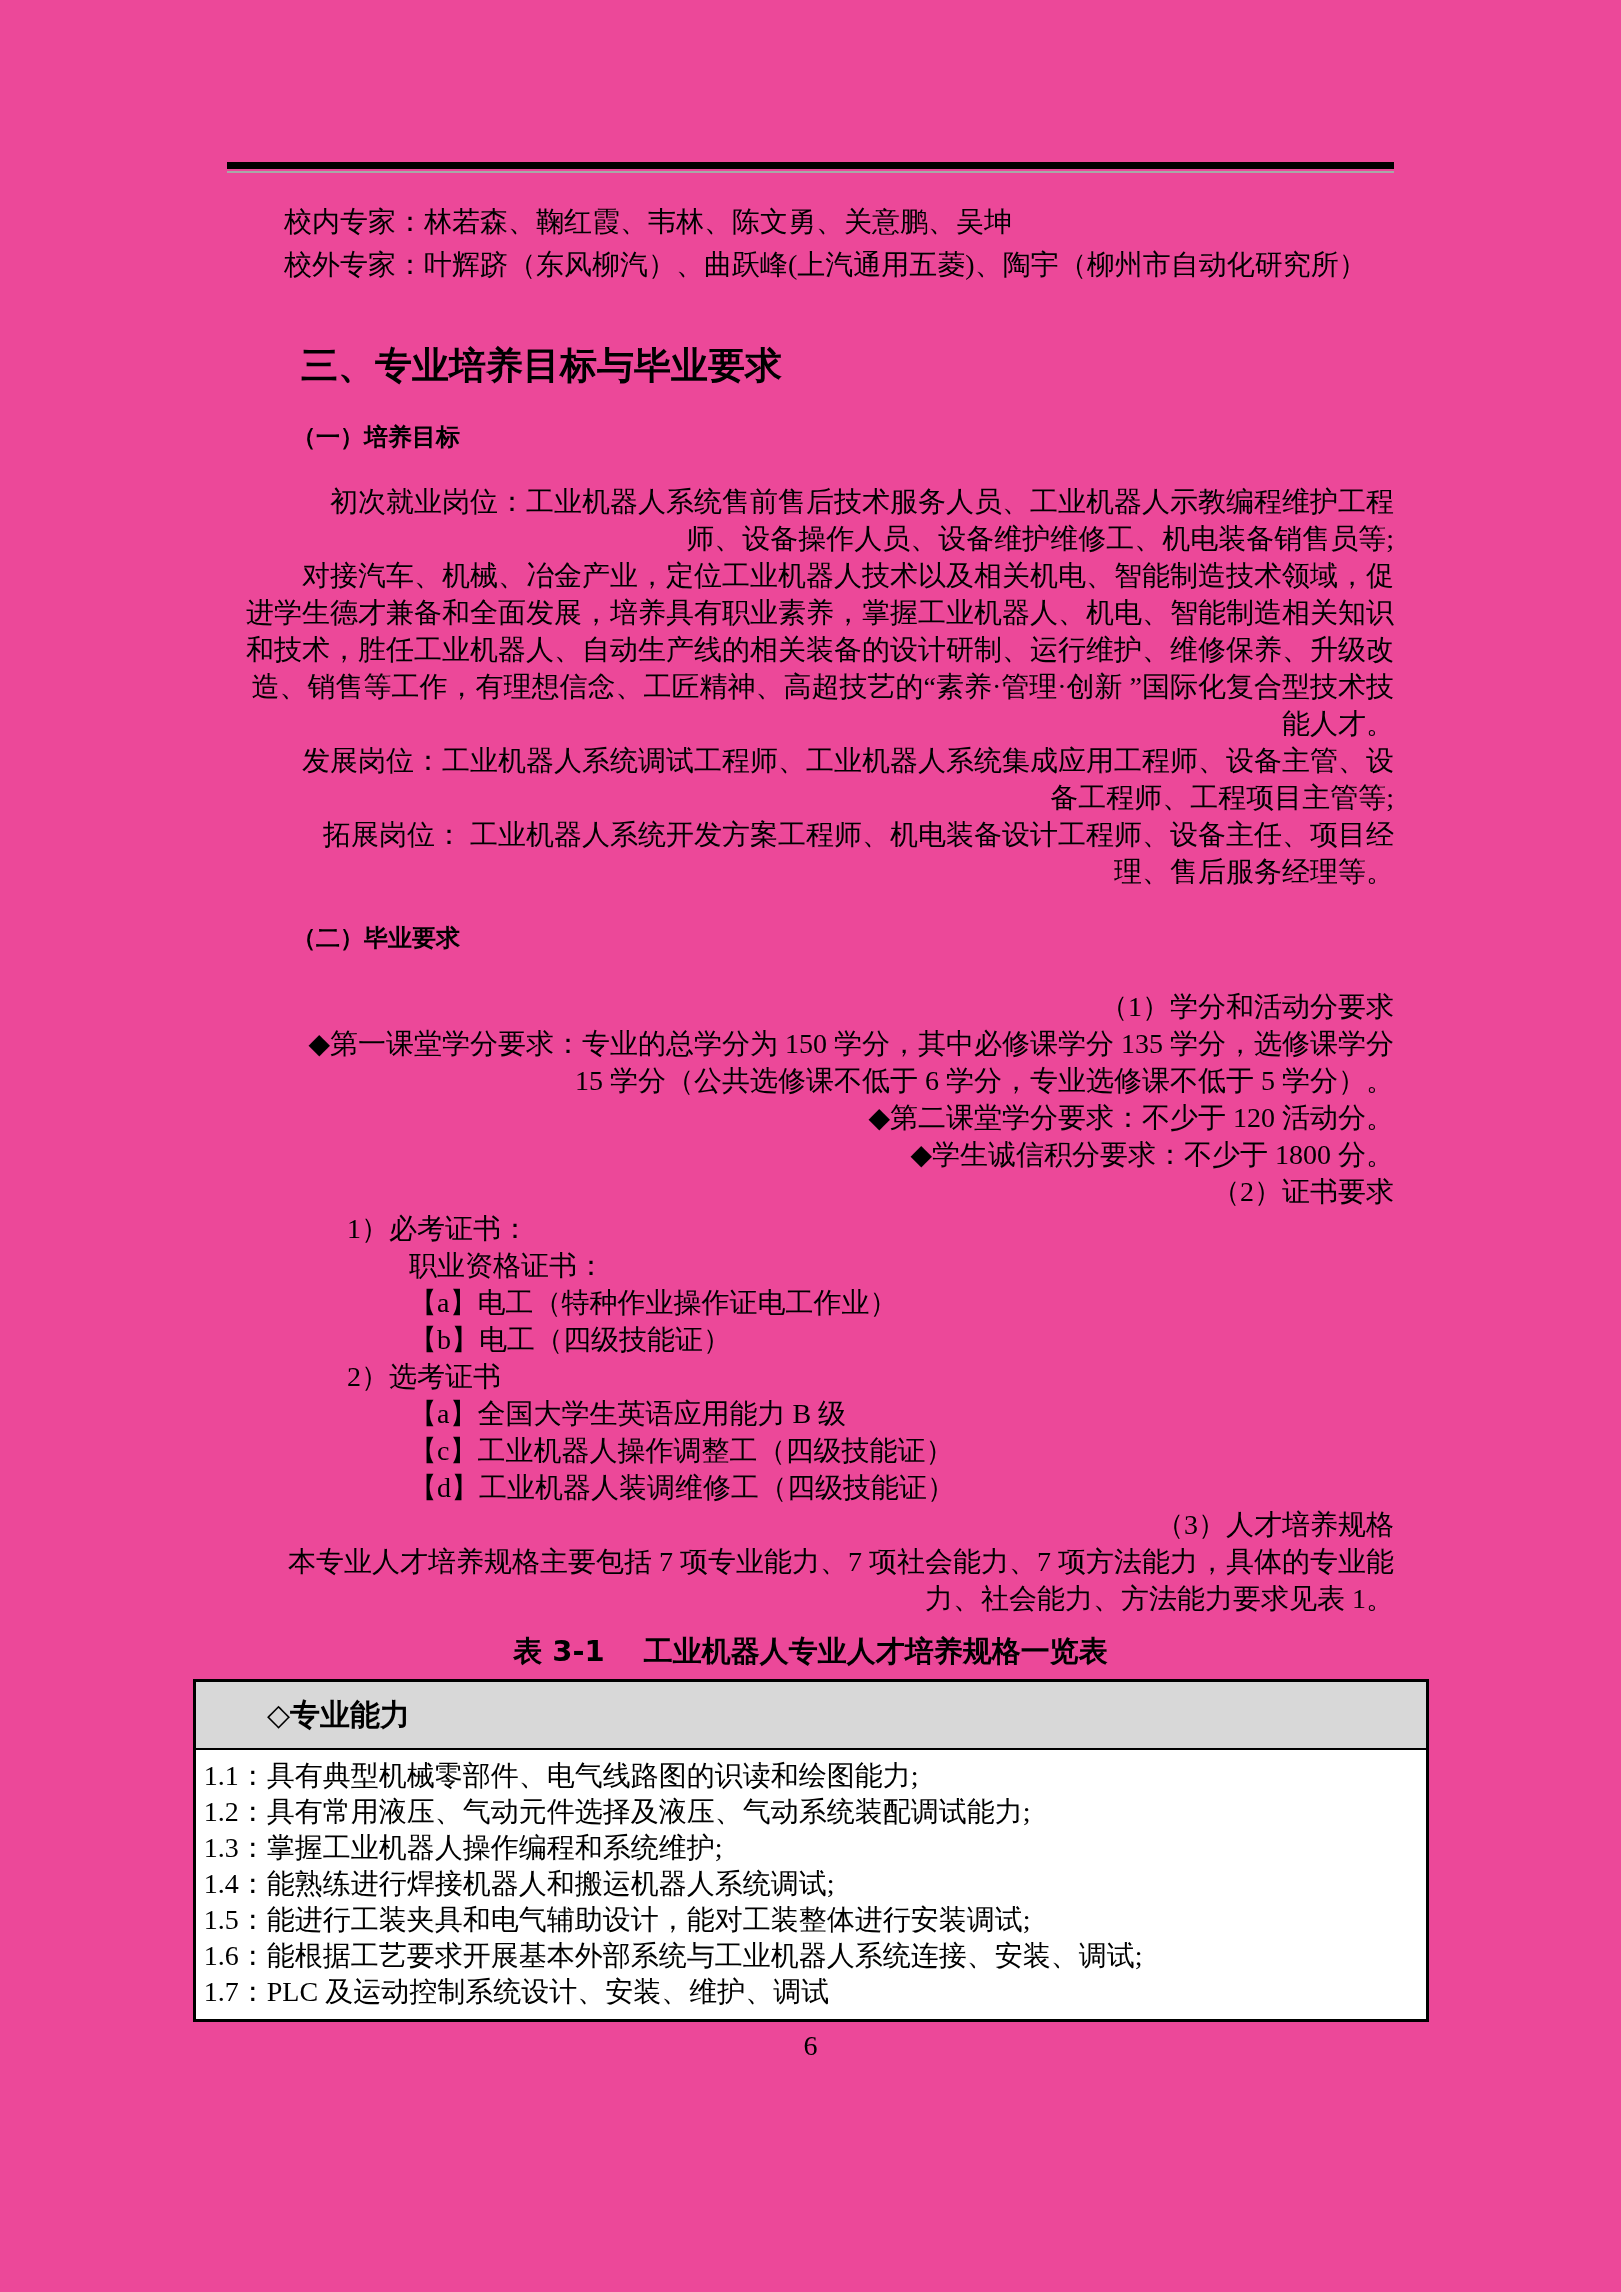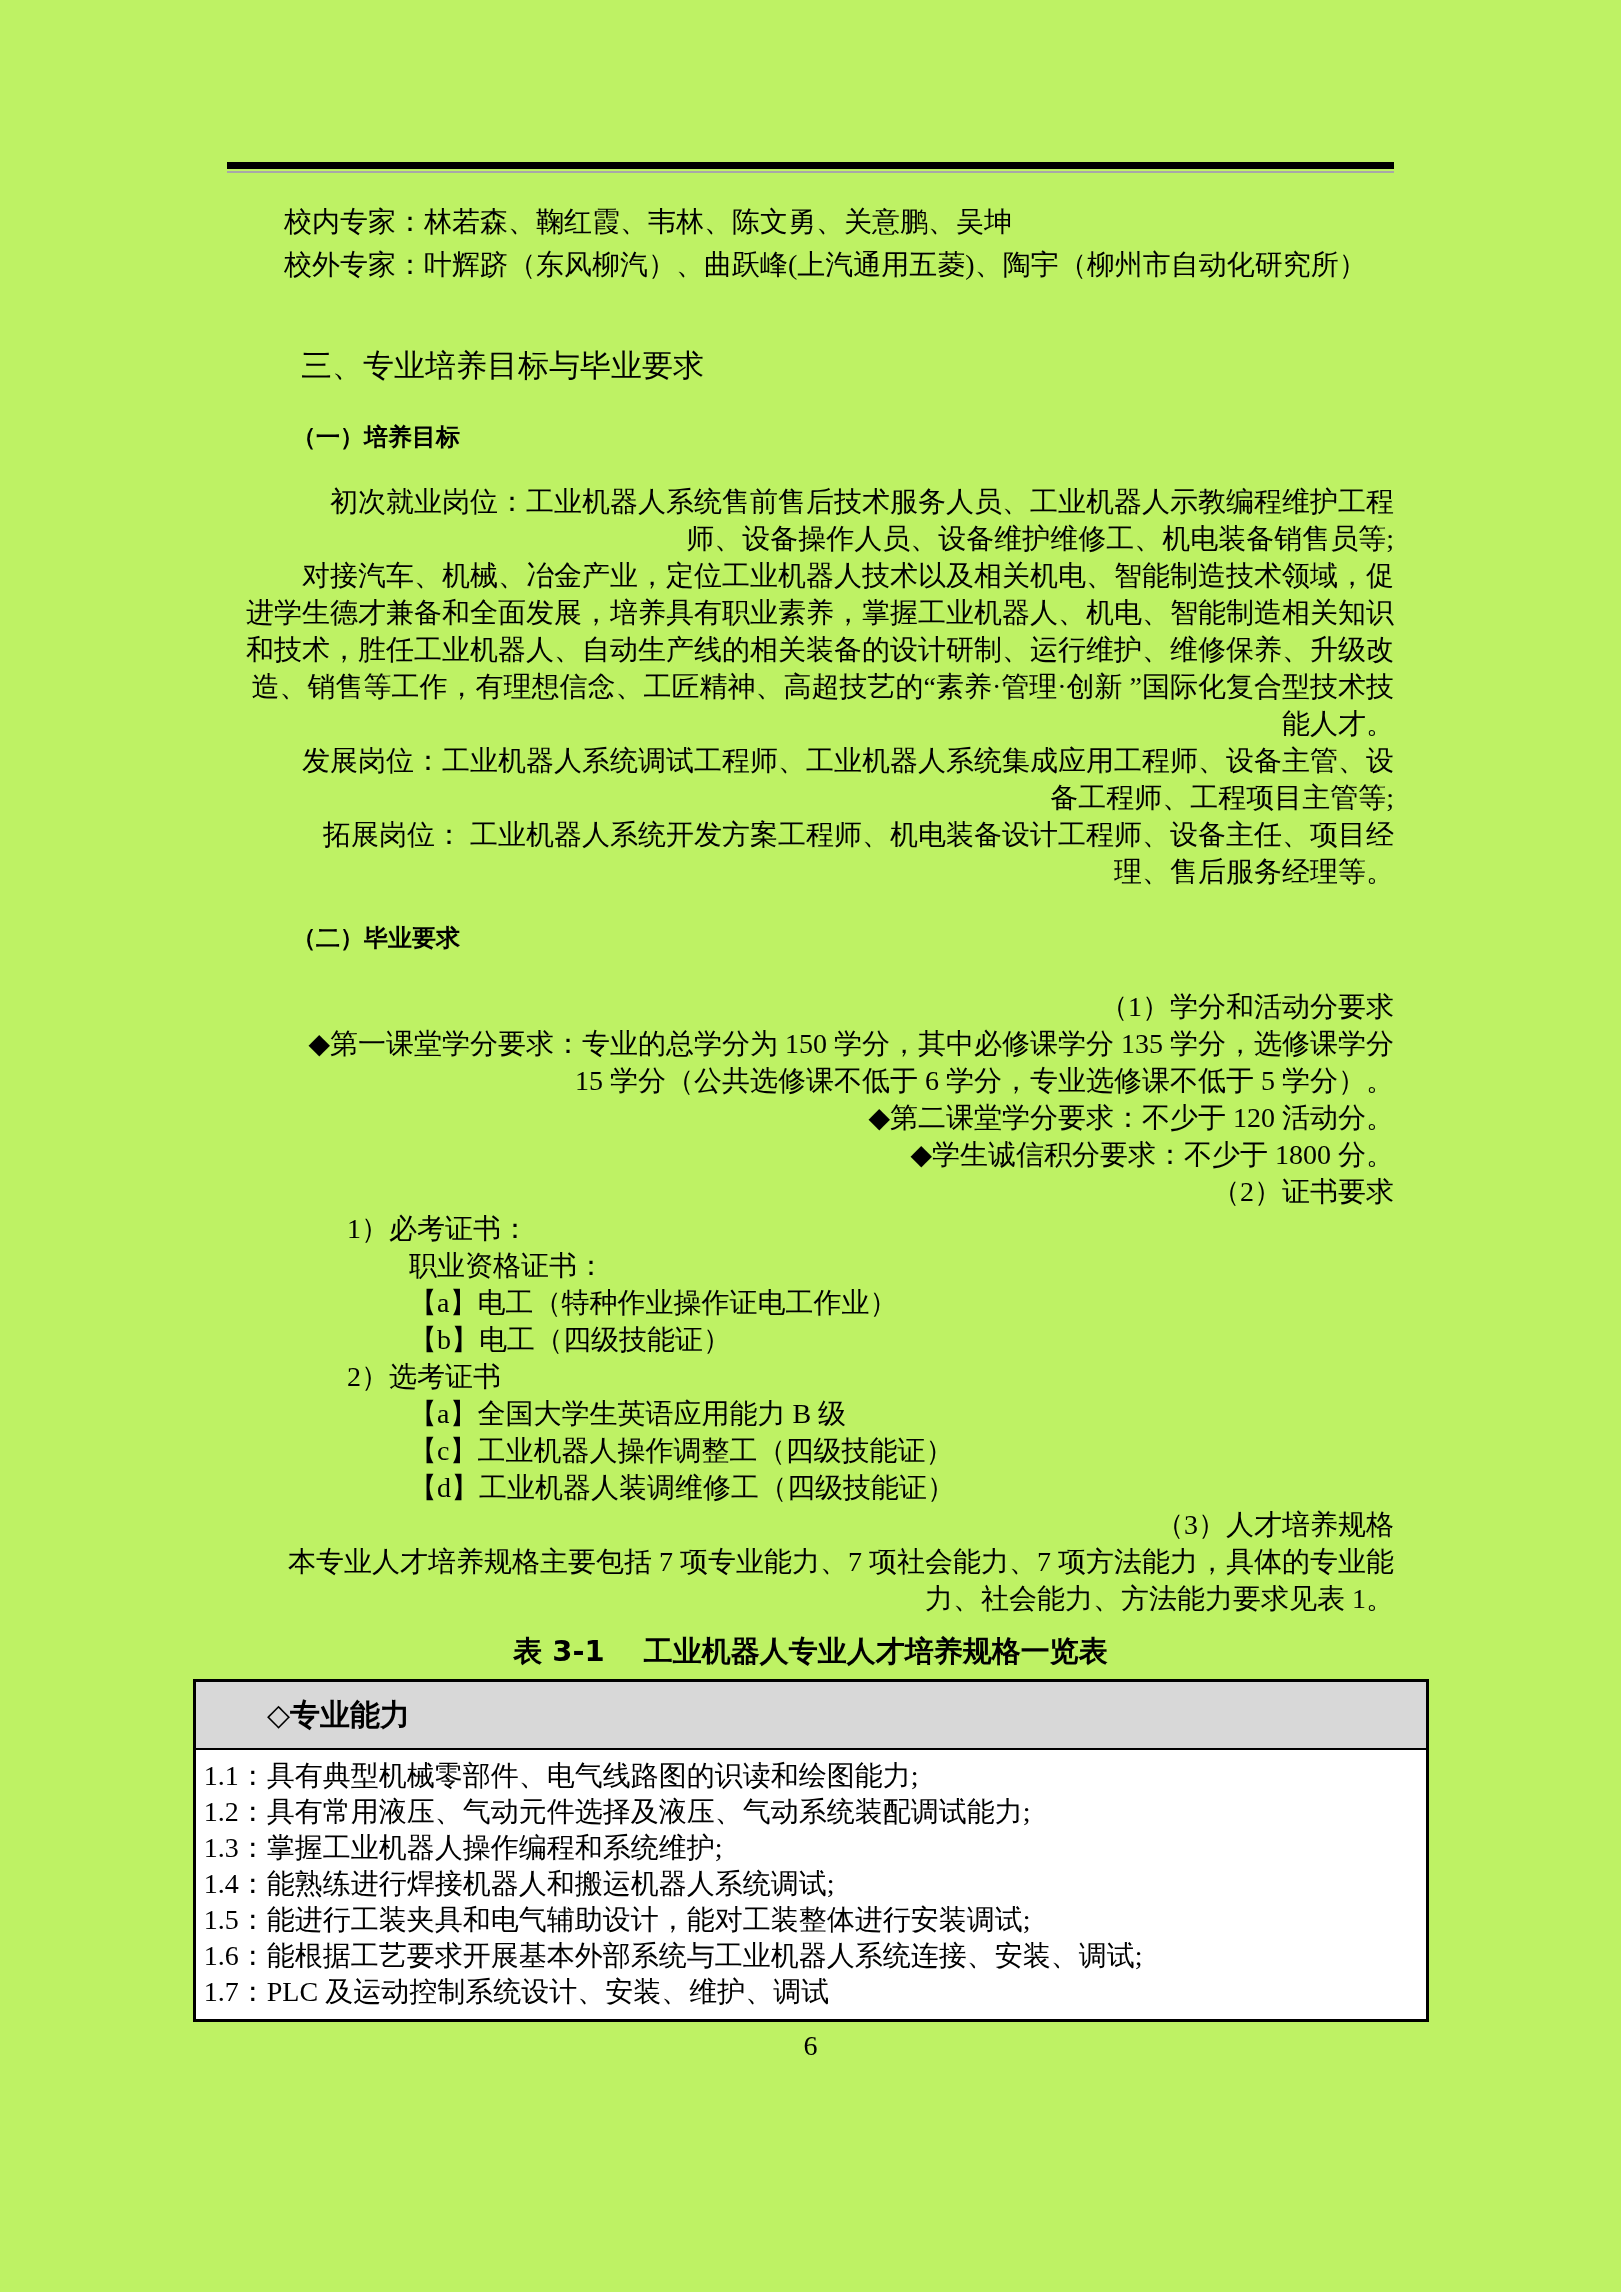--- a/index.html
+++ b/index.html
@@ -2,21 +2,21 @@
 <html><head>
 <meta charset="utf-8">
 <style>
   html, body { margin: 0; padding: 0; background: #ffffff; }
   .page {
     position: relative;
     width: 1621px;
     height: 2293px;
     box-sizing: border-box;
     padding: 0 227px;
-    background: #bef264;
+    background: #ec4899;
     color: #000000;
     font-family: "Liberation Serif", "DejaVu Serif", serif;
     overflow: hidden;
   }
   
   .header-rule { margin-top: 162px; }
   .rule-thick { height: 6.9px; background: #000000; }
   .rule-thin  { height: 2px; background: #a8a8a8; margin-top: 2px; }
 
   
@@ -27,22 +27,22 @@
     line-height: 43px;
     text-indent: 57px;
     white-space: nowrap;
   }
 
   
   .h1 {
     margin: 54px 0 0 0;
     padding-left: 74px;
     font-family: "DejaVu Sans", "Liberation Sans", sans-serif;
-    font-weight: normal;
-    font-size: 31px;
+    font-weight: bold;
+    font-size: 37px;
     line-height: 51px;
   }
   .h2 {
     margin: 23.5px 0 0 0;
     padding-left: 65px;
     font-family: "DejaVu Sans", "Liberation Sans", sans-serif;
     font-weight: bold;
     font-size: 24px;
     line-height: 45px;
   }

